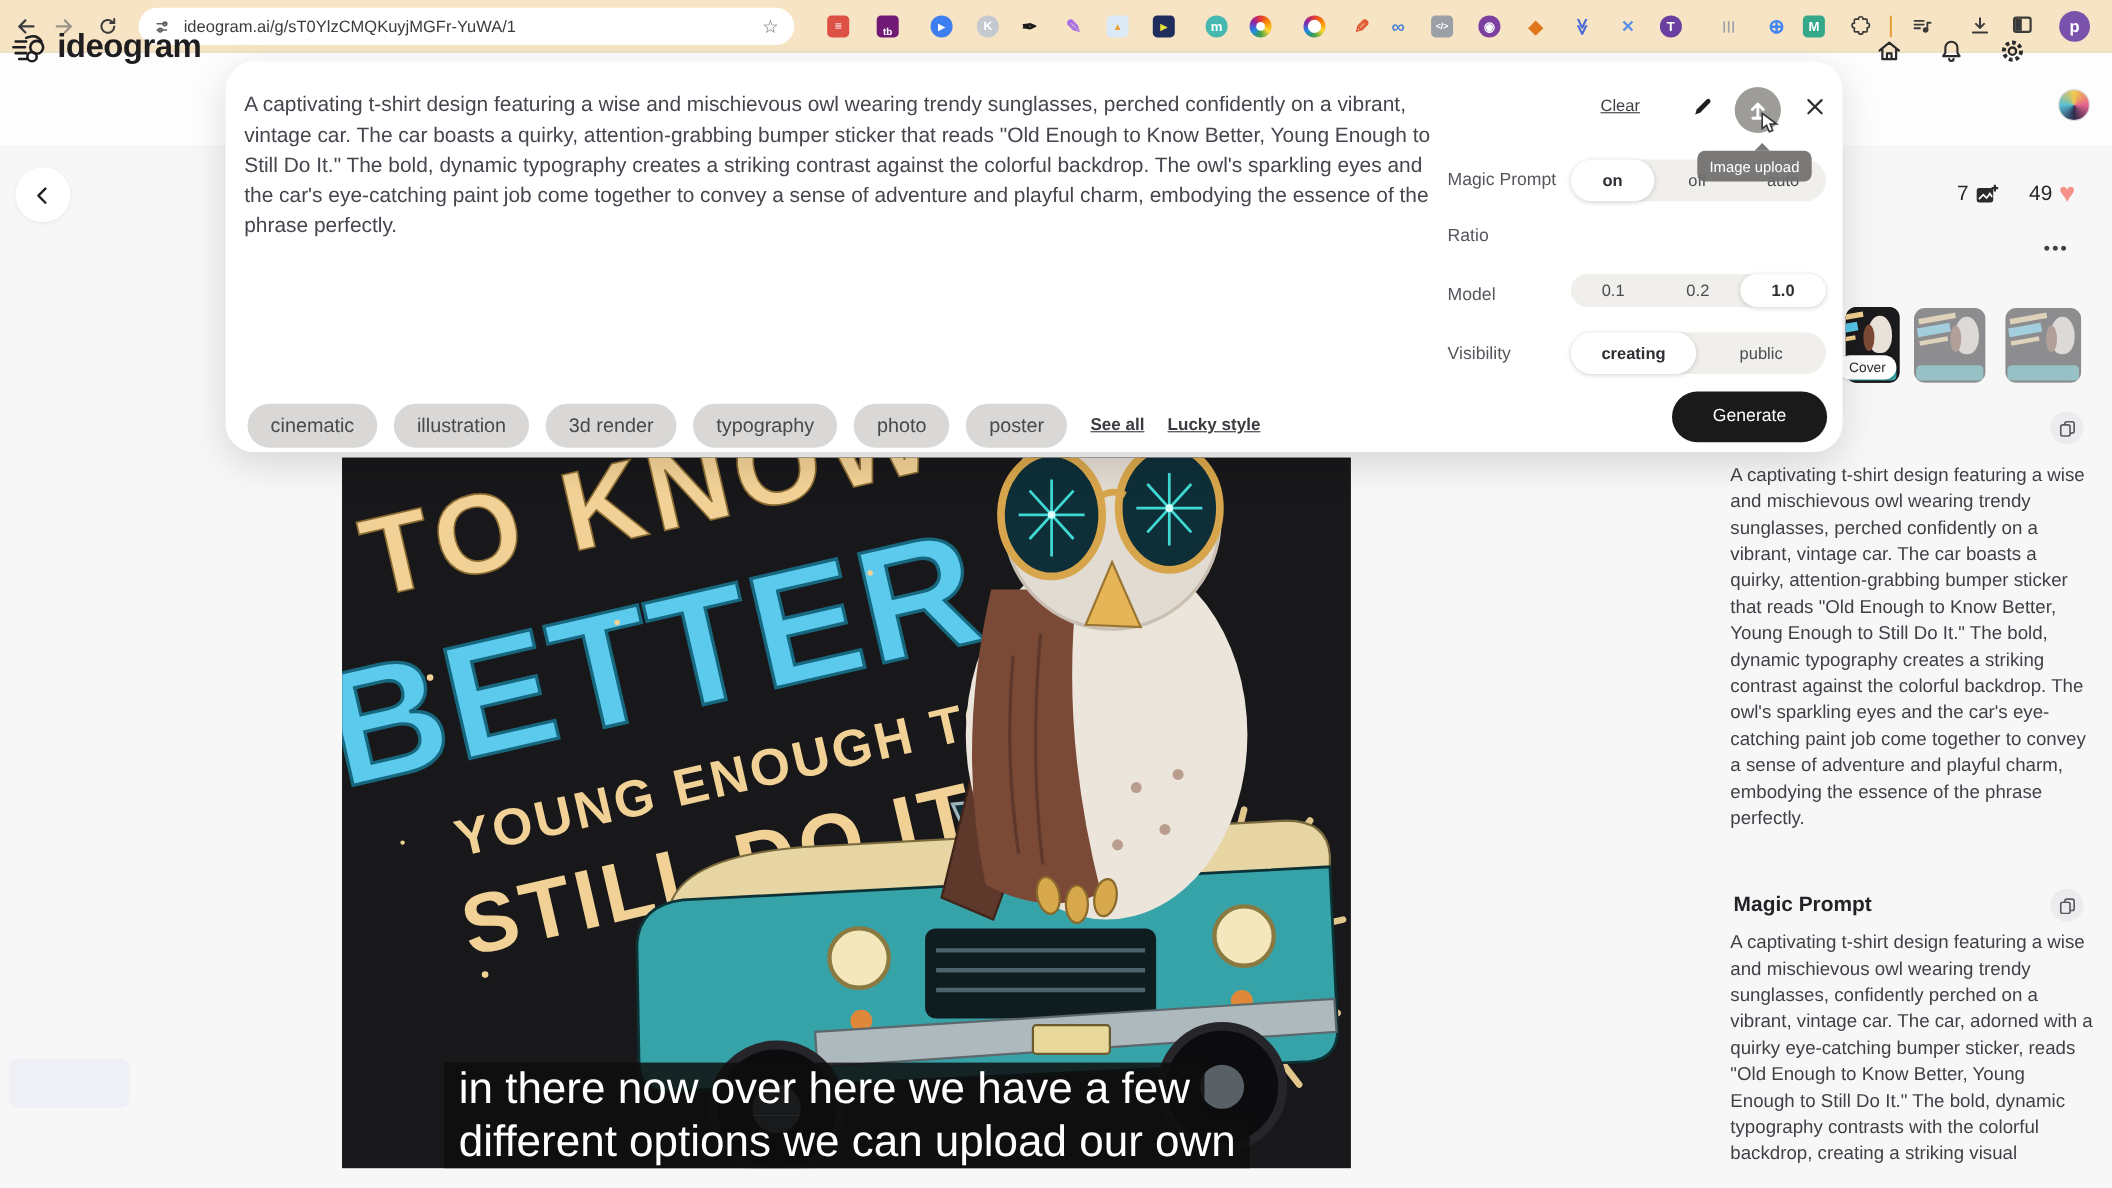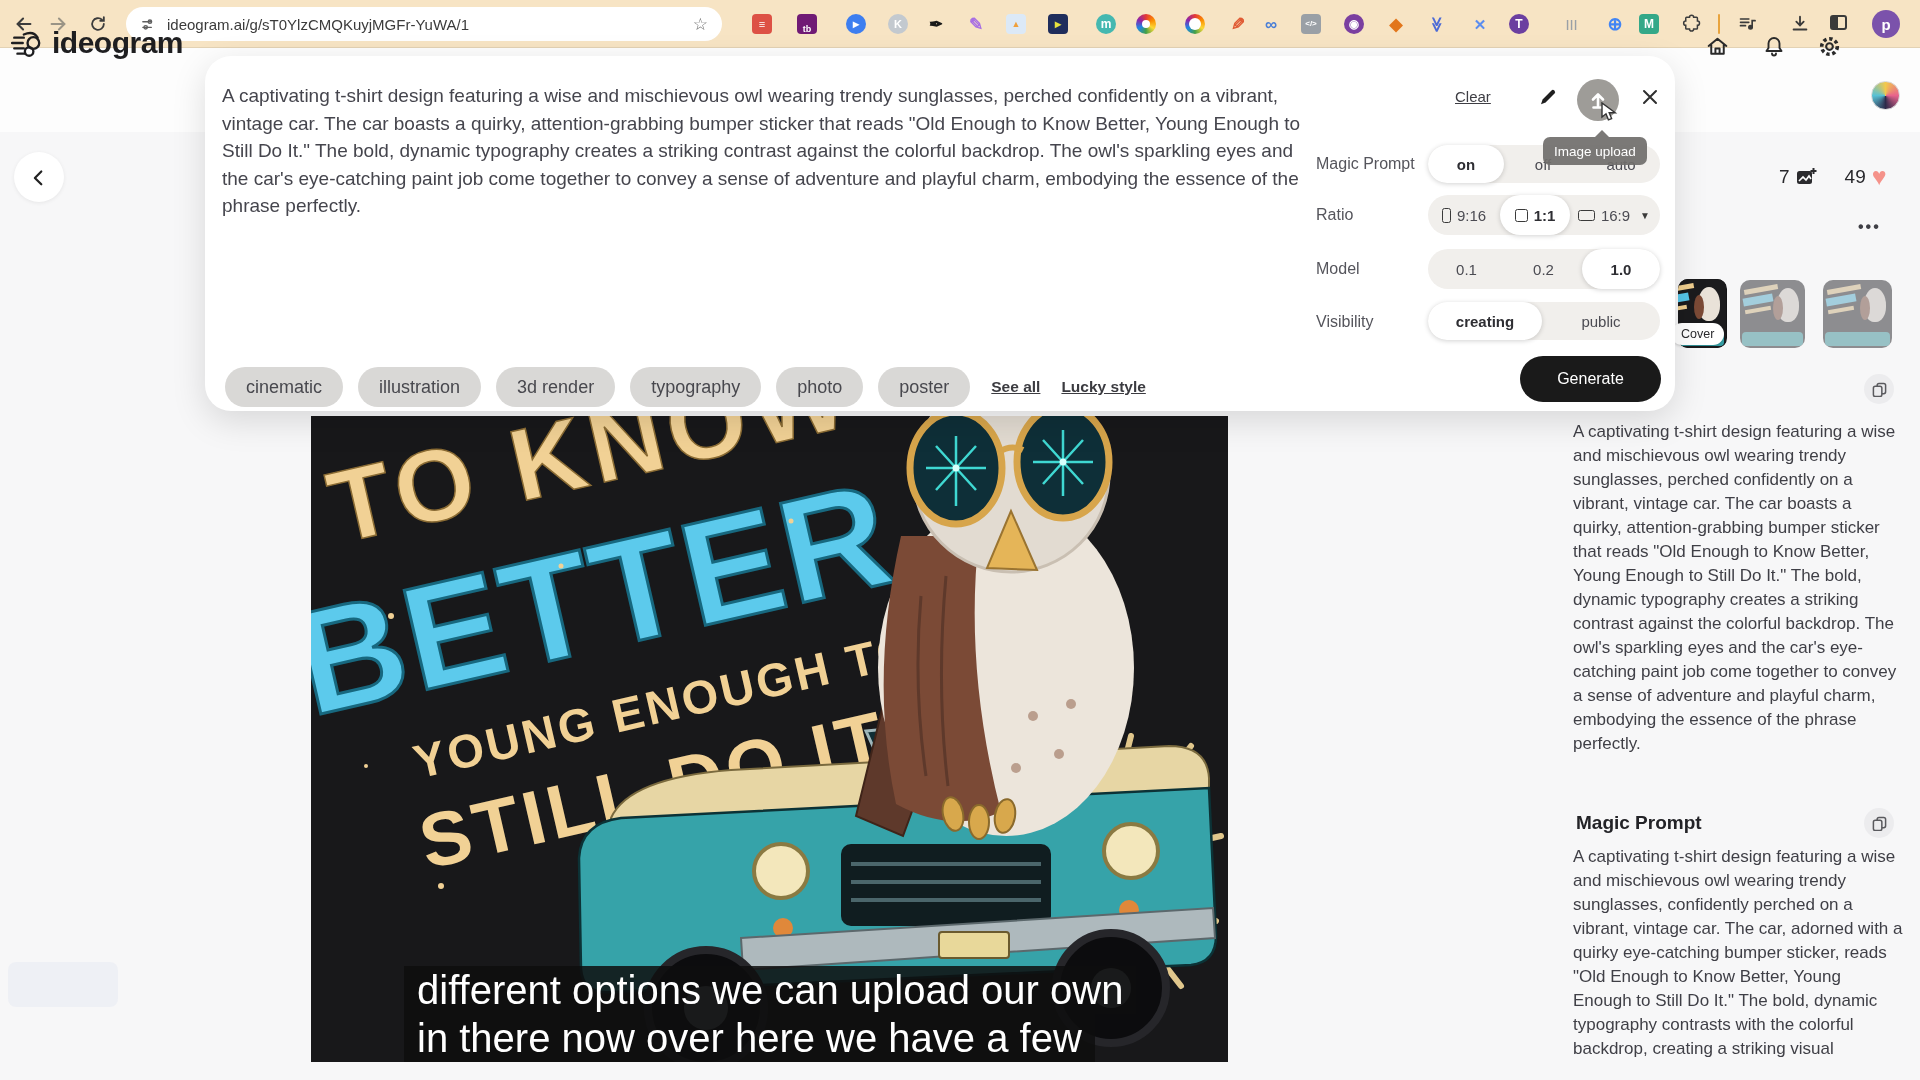--- a/index.html
+++ b/index.html
@@ -312,22 +312,22 @@
         <g fill="#d8a84c" stroke="#8a6a2c" stroke-width="2">
           <ellipse cx="642" cy="398" rx="10" ry="17" transform="rotate(-12 642 398)"></ellipse>
           <ellipse cx="668" cy="406" rx="10" ry="17"></ellipse>
           <ellipse cx="694" cy="400" rx="10" ry="17" transform="rotate(10 694 400)"></ellipse>
         </g>
       </g>
     </svg>
   </div>
 
   <div class="caption">
+    <span>in there now over here we have a few</span>
     <span>different options we can upload our own</span>
-    <span>in there now over here we have a few</span>
   </div>
   <div class="artifact"></div>
 
   <div class="panel">
     <div class="prompt-text">A captivating t-shirt design featuring a wise and mischievous owl wearing trendy sunglasses, perched confidently on a vibrant, vintage car. The car boasts a quirky, attention-grabbing bumper sticker that reads "Old Enough to Know Better, Young Enough to Still Do It." The bold, dynamic typography creates a striking contrast against the colorful backdrop. The owl's sparkling eyes and the car's eye-catching paint job come together to convey a sense of adventure and playful charm, embodying the essence of the phrase perfectly.</div>
 
     <a class="clear-link">Clear</a>
     <div class="edit-btn">
       <svg width="20" height="20" viewBox="0 0 20 20">
           <path d="M3 17.2 4.6 12.4 13.5 3.5a2 2 0 0 1 2.8 0l.2.2a2 2 0 0 1 0 2.8L7.6 15.4 Z" fill="#1f1f1f"></path>
@@ -350,38 +350,23 @@
     </div>
 
     <span class="row-label" style="top:99px">Magic Prompt</span>
     <div class="seg" style="top:89px; height:38px">
       <div class="opt sel" style="width:76px">on</div>
       <div class="opt" style="width:78px">off</div>
       <div class="opt" style="width:78px">auto</div>
     </div>
 
     <span class="row-label" style="top:150px">Ratio</span>
-    <div class="seg" style="top:139px; height:40px">
-      <div class="opt" style="width:72px">
-          <i class="ric phone"></i>
-          <span>9:16</span>
-        </div>
-      <div class="opt sel" style="width:70px">
-          <i class="ric square"></i>
-          <span>1:1</span>
-        </div>
-      <div class="opt" style="width:68px">
-          <i class="ric wide"></i>
-          <span>16:9</span>
-        </div>
-      <span class="chev-down">▼</span>
-    </div>
 
     <span class="row-label" style="top:204px">Model</span>
-    <div class="seg" style="top:193px; height:40px">
+    <div class="seg" style="top:193px; height:30px">
       <div class="opt" style="width:77px">0.1</div>
       <div class="opt" style="width:77px">0.2</div>
       <div class="opt sel" style="width:78px">1.0</div>
     </div>
 
     <span class="row-label" style="top:257px">Visibility</span>
     <div class="seg" style="top:246px; height:38px">
       <div class="opt sel" style="width:114px">creating</div>
       <div class="opt" style="width:118px">public</div>
     </div>

